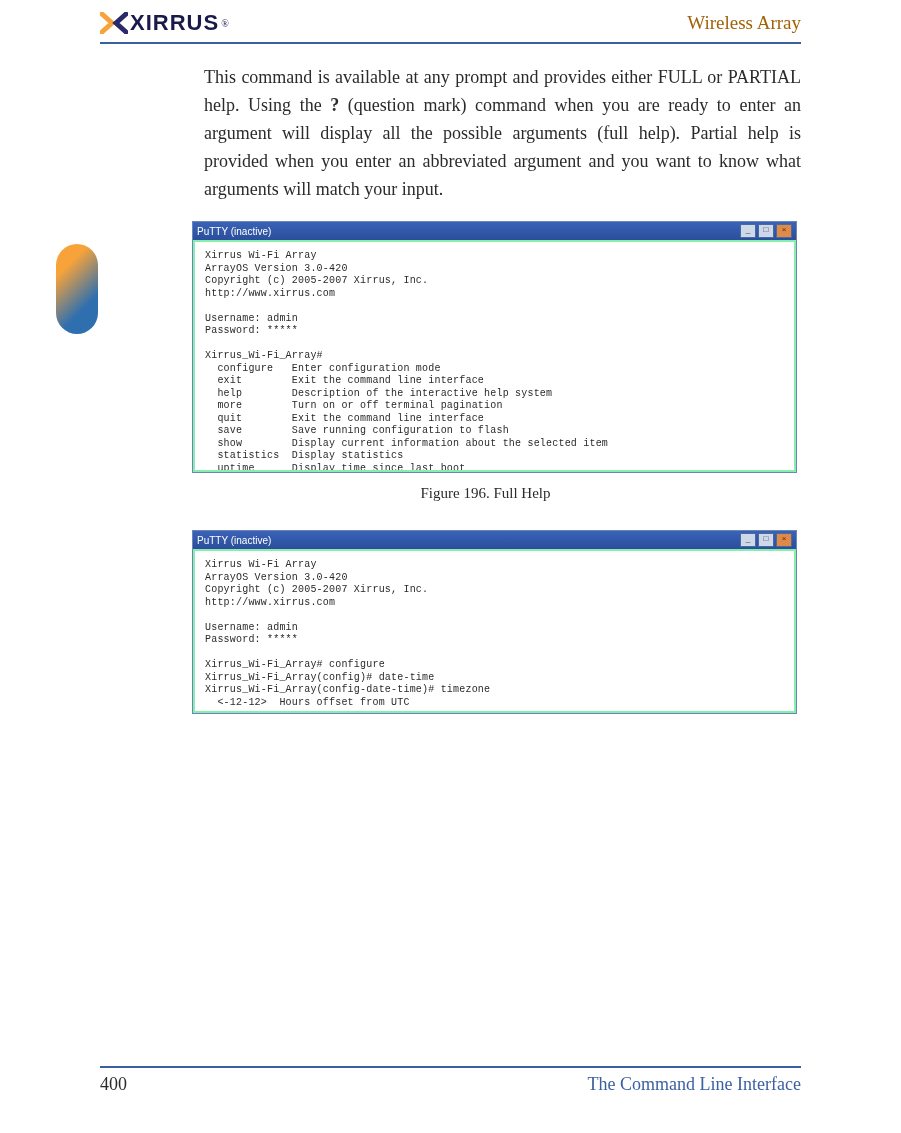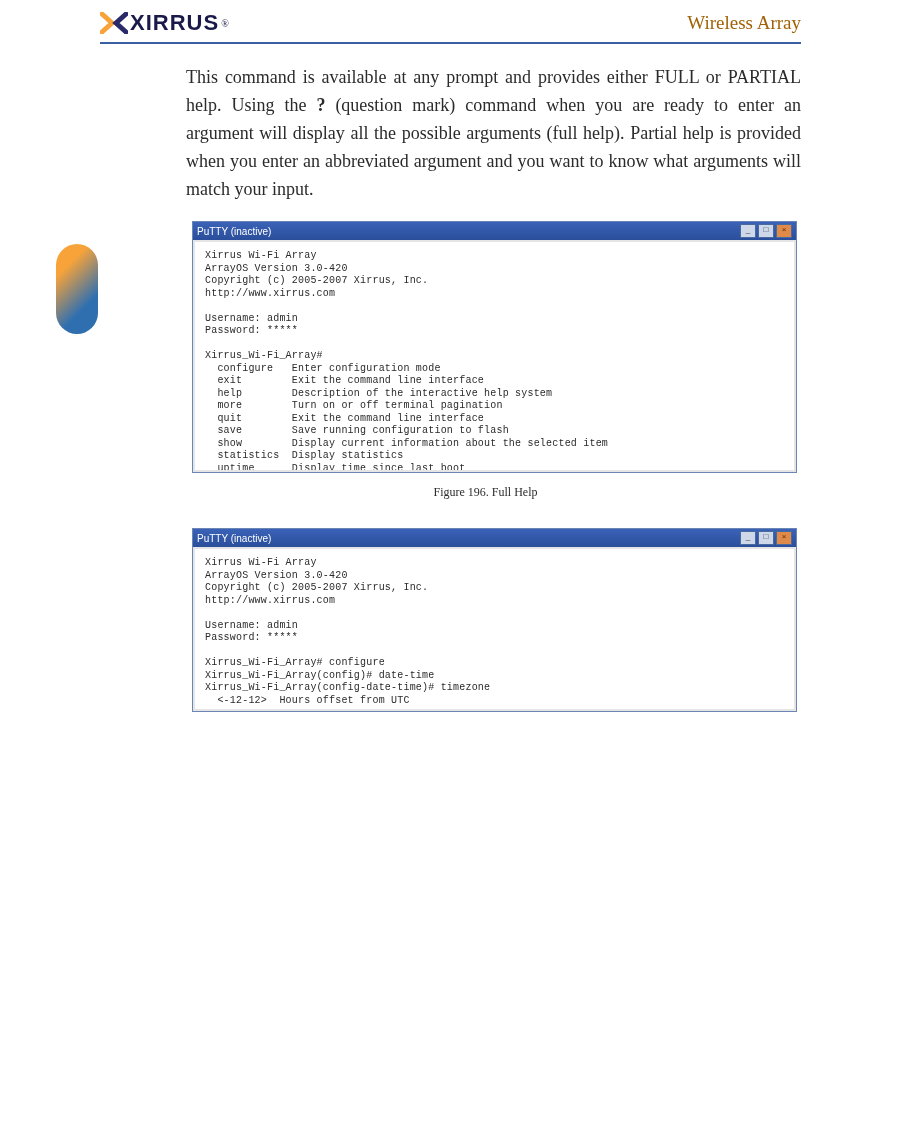--- a/index.html
+++ b/index.html
@@ -66,29 +66,29 @@
     position: relative;
     top: 2px;
   }
   .heading-text {
     color: #3b5fa3;
     font-size: 18px;
   }
   .para {
     font-size: 18px;
     line-height: 1.55;
-    margin: 0 0 18px 16px;
+    margin: 0 0 18px 34px;
     text-align: justify;
   }
   .para .bold { font-weight: bold; }
   .link { color: #3b5fa3; }
   .terminal-outer {
     margin: 4px 4px 12px 22px;
     border: 1px solid #6a85b6;
-    background: #e5e5e5;
+    background: #86efac;
   }
   .terminal-titlebar {
     background: linear-gradient(#3a62b7, #2a4e9a);
     color: #fff;
     font-family: Tahoma, Arial, sans-serif;
     font-size: 10px;
     padding: 2px 4px;
     display: flex;
     justify-content: space-between;
     align-items: center;
@@ -118,21 +118,21 @@
     line-height: 1.25;
     color: #2a2a2a;
     white-space: pre;
     overflow: hidden;
     letter-spacing: 0.2px;
   }
   .term1 .terminal-body { height: 210px; }
   .term2 .terminal-body { height: 142px; }
   .fig-caption {
     text-align: center;
-    font-size: 12px;
+    font-size: 15px;
     margin: 6px 0 28px 0;
   }
   .side-tab {
     position: absolute;
     left: 56px;
     top: 244px;
     width: 42px;
     height: 90px;
     border-radius: 21px;
     background: linear-gradient(135deg, #f7a33a 25%, #2f6fb0 70%);
@@ -240,14 +240,18 @@
 Xirrus_Wi-Fi_Array(config)# date-time
 Xirrus_Wi-Fi_Array(config-date-time)# timezone
   &lt;-12-12&gt;  Hours offset from UTC
 
 Xirrus_Wi-Fi_Array(config-date-time)# timezone</div>
     </div>
 
 
   </div>
 
+  <div class="footer">
+    <span class="page-number">400</span>
+    <span class="footer-title">The Command Line Interface</span>
+  </div>
 
 </div>
 
 </body></html>

